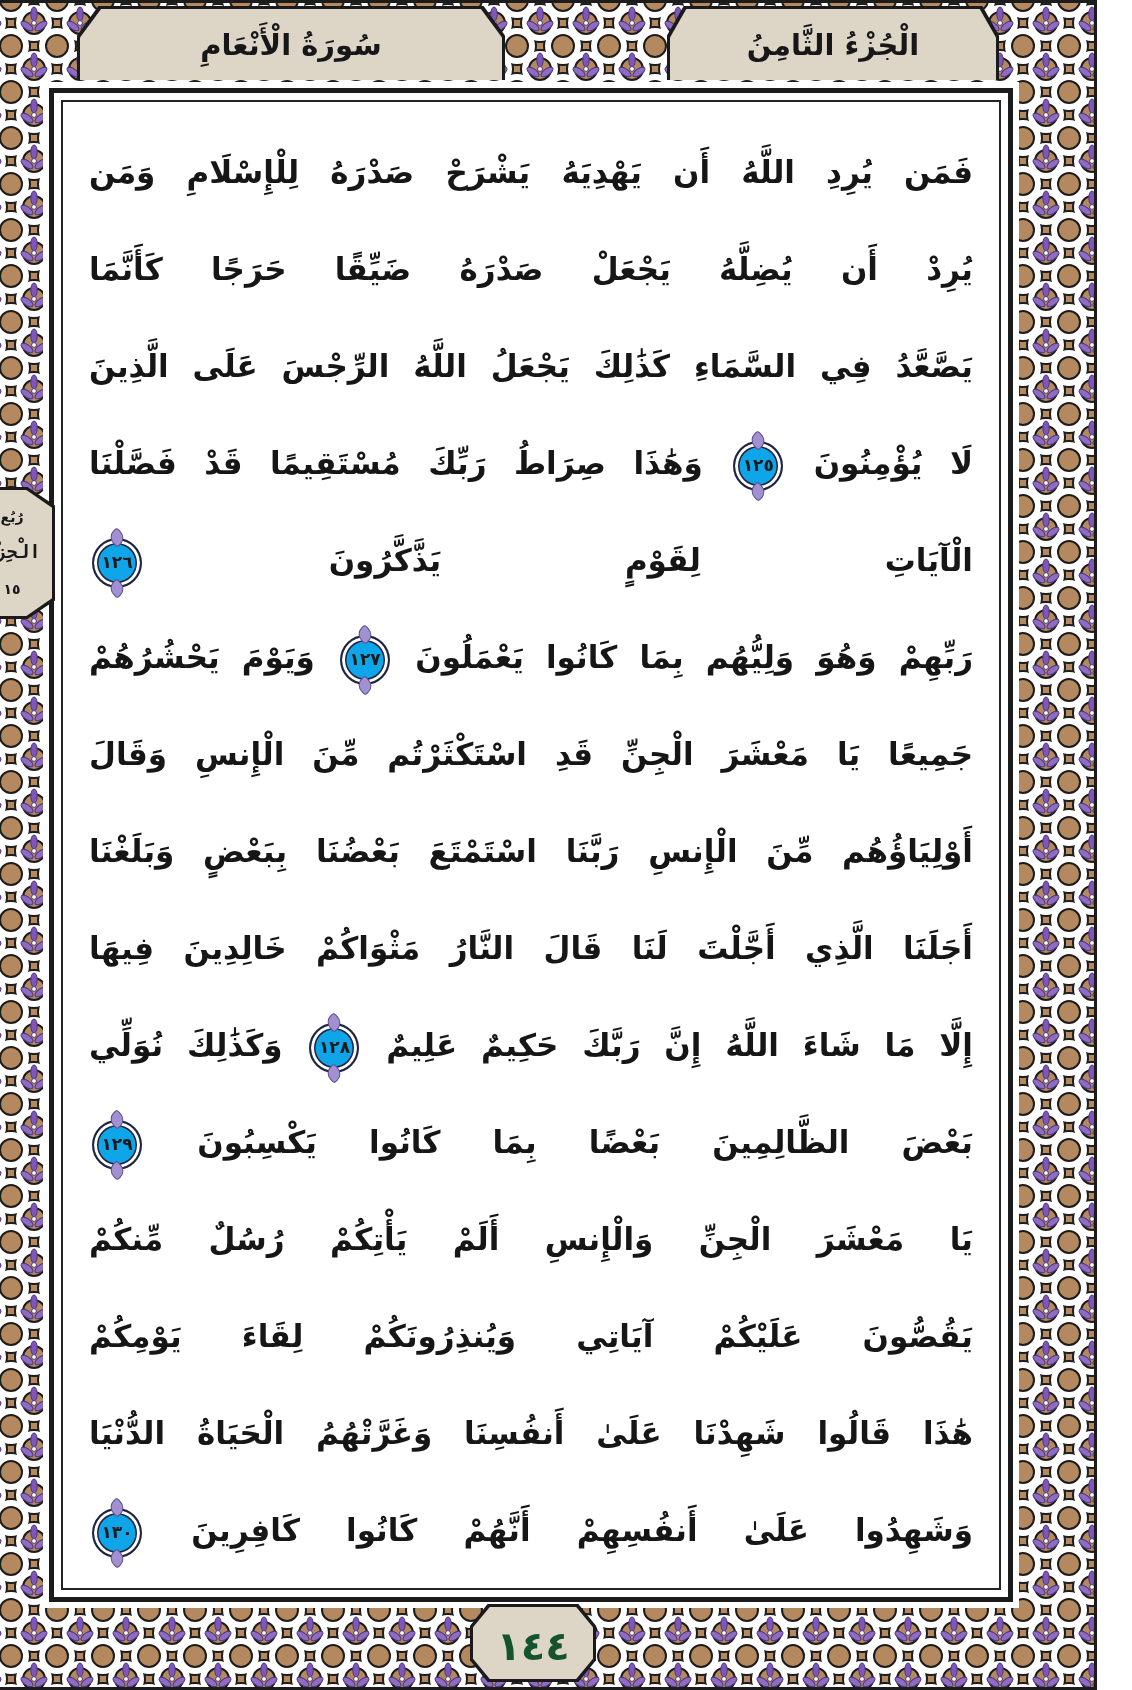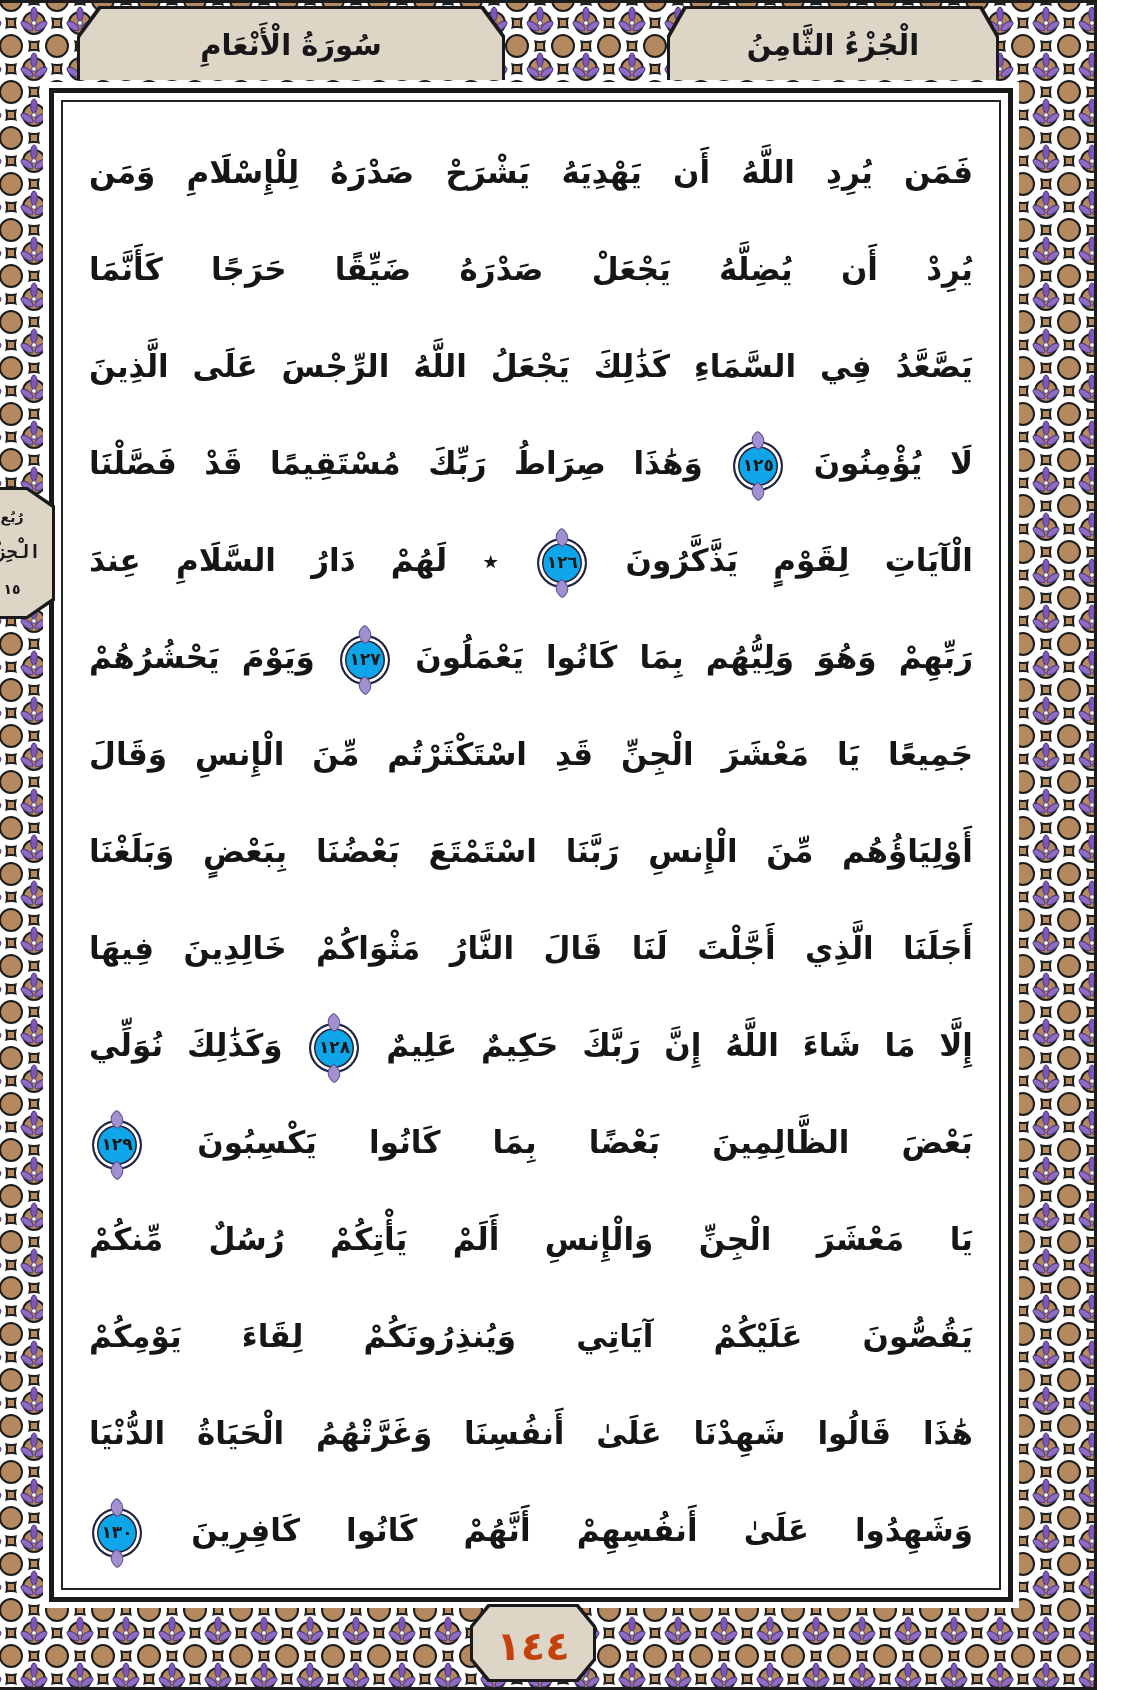--- a/index.html
+++ b/index.html
@@ -95,21 +95,21 @@
     position:absolute;left:505px;top:1604px;width:126px;height:78px;z-index:2;
     background:#1a1a1d;
     clip-path:polygon(14% 0,86% 0,100% 28%,100% 72%,86% 100%,14% 100%,0 72%,0 28%);
   }
   .pn-inner{
     position:absolute;top:3px;left:3px;right:3px;bottom:3px;
     background:#ddd5c6;
     clip-path:polygon(14% 0,86% 0,100% 28%,100% 72%,86% 100%,14% 100%,0 72%,0 28%);
     display:flex;align-items:center;justify-content:center;
   }
-  .pn-text{font-size:40px;font-weight:bold;color:#c2410c;margin-top:6px;}
+  .pn-text{font-size:40px;font-weight:bold;color:#14532d;margin-top:6px;}
 </style>
 </head>
 <body>
 
 <div class="page">
 
   <svg class="border-svg" width="1132" height="1690" viewBox="0 0 1132 1690" aria-hidden="true">
     <defs>
       <pattern id="arab" width="46" height="46" patternUnits="userSpaceOnUse">
         <rect width="46" height="46" fill="#b4895f"></rect>
@@ -158,21 +158,21 @@
   <div class="text-frame">
     <div class="text-block">
         <div class="qline"><span class="qtext">فَمَن يُرِدِ اللَّهُ أَن يَهْدِيَهُ يَشْرَحْ صَدْرَهُ لِلْإِسْلَامِ وَمَن</span></div>
         <div class="qline"><span class="qtext">يُرِدْ أَن يُضِلَّهُ يَجْعَلْ صَدْرَهُ ضَيِّقًا حَرَجًا كَأَنَّمَا</span></div>
         <div class="qline"><span class="qtext">يَصَّعَّدُ فِي السَّمَاءِ كَذَٰلِكَ يَجْعَلُ اللَّهُ الرِّجْسَ عَلَى الَّذِينَ</span></div>
         <div class="qline"><span class="qtext">لَا يُؤْمِنُونَ</span> <span class="ayah-marker">
             <span class="ayah-num">١٢٥</span>
           </span> <span class="qtext">وَهَٰذَا صِرَاطُ رَبِّكَ مُسْتَقِيمًا قَدْ فَصَّلْنَا</span></div>
         <div class="qline"><span class="qtext">الْآيَاتِ لِقَوْمٍ يَذَّكَّرُونَ</span> <span class="ayah-marker">
             <span class="ayah-num">١٢٦</span>
-          </span> <span class="qtext">٭ لَهُمْ دَارُ السَّلَامِ عِندَ</span></div>
+          </span> </div>
         <div class="qline"><span class="qtext">رَبِّهِمْ وَهُوَ وَلِيُّهُم بِمَا كَانُوا يَعْمَلُونَ</span> <span class="ayah-marker">
             <span class="ayah-num">١٢٧</span>
           </span> <span class="qtext">وَيَوْمَ يَحْشُرُهُمْ</span></div>
         <div class="qline"><span class="qtext">جَمِيعًا يَا مَعْشَرَ الْجِنِّ قَدِ اسْتَكْثَرْتُم مِّنَ الْإِنسِ وَقَالَ</span></div>
         <div class="qline"><span class="qtext">أَوْلِيَاؤُهُم مِّنَ الْإِنسِ رَبَّنَا اسْتَمْتَعَ بَعْضُنَا بِبَعْضٍ وَبَلَغْنَا</span></div>
         <div class="qline"><span class="qtext">أَجَلَنَا الَّذِي أَجَّلْتَ لَنَا قَالَ النَّارُ مَثْوَاكُمْ خَالِدِينَ فِيهَا</span></div>
         <div class="qline"><span class="qtext">إِلَّا مَا شَاءَ اللَّهُ إِنَّ رَبَّكَ حَكِيمٌ عَلِيمٌ</span> <span class="ayah-marker">
             <span class="ayah-num">١٢٨</span>
           </span> <span class="qtext">وَكَذَٰلِكَ نُوَلِّي</span></div>
         <div class="qline"><span class="qtext">بَعْضَ الظَّالِمِينَ بَعْضًا بِمَا كَانُوا يَكْسِبُونَ</span> <span class="ayah-marker">

